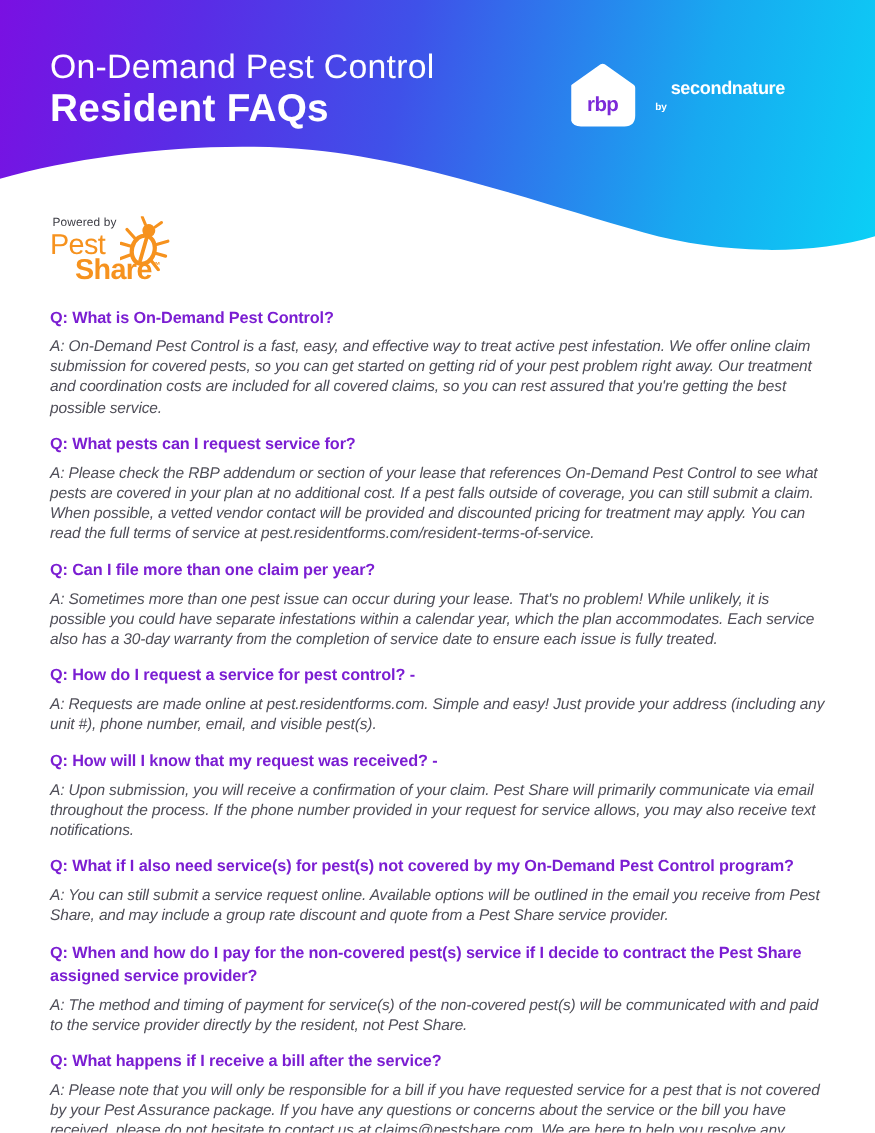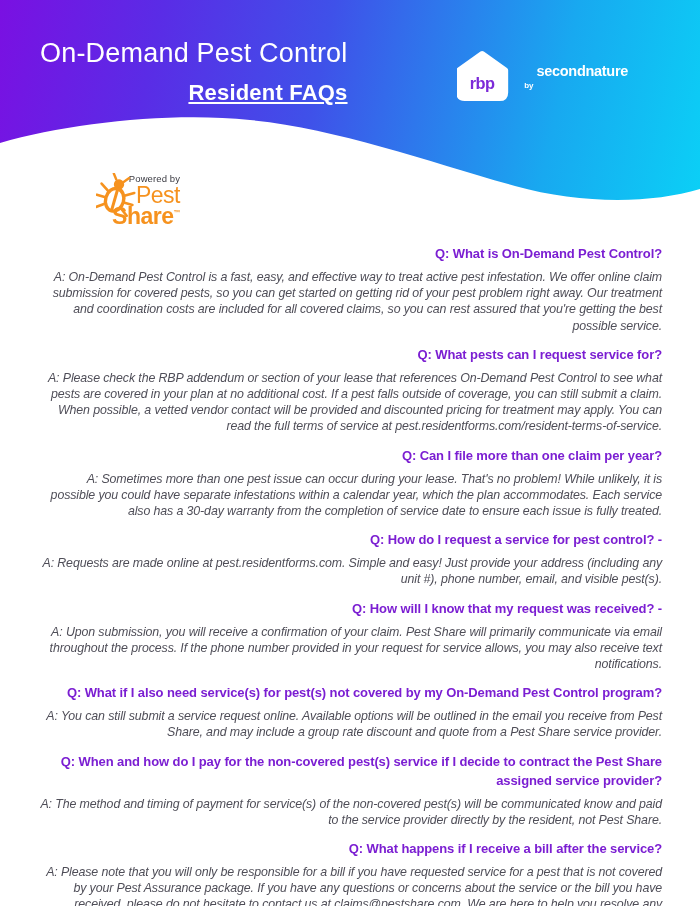--- a/index.html
+++ b/index.html
@@ -1,30 +1,30 @@
 <!DOCTYPE html>
 <html><head>
 <meta charset="utf-8">
 <style>
   html,body{margin:0;padding:0;}
   body{
     width:700px;height:906px;background:#ffffff;overflow:hidden;
     font-family:"Liberation Sans", sans-serif;
     -webkit-font-smoothing:antialiased;
   }
-  .page{position:relative;width:700px;height:906px;background:#fff;text-align:right;}
+  .page{position:relative;width:700px;height:906px;background:#fff;}
 
   
   .hero{
     position:relative;width:700px;height:208px;
     background:linear-gradient(102deg,#7a10e2 0%,#5a2ce6 22%,#3f51e9 45%,#18a9f0 78%,#0bd0f6 100%);
   }
   .hero-titles{position:absolute;left:40px;top:38px;color:#ffffff;}
   .t1{font-size:27px;font-weight:400;letter-spacing:.2px;}
-  .t2{font-size:22px;font-weight:700;margin-top:11px;letter-spacing:.2px;text-decoration:underline;}
+  .t2{font-size:31px;font-weight:700;margin-top:0;letter-spacing:.2px;}
 
   .brand{position:absolute;right:72px;top:50px;display:flex;align-items:center;gap:9px;}
   .sn{display:flex;align-items:flex-start;gap:3px;color:#fff;}
   .sn .by{font-size:8px;font-weight:700;margin-top:16px;}
   .sn-words{display:flex;flex-direction:row;align-items:flex-end;line-height:12.5px;}
   .sn-words span{font-size:14.5px;font-weight:700;letter-spacing:-.3px;}
 
   .wave{position:absolute;left:0;bottom:0;width:700px;height:92px;display:block;}
 
   
@@ -118,21 +118,21 @@
     <section class="faq-item">
       <h3 class="q">Q: How will I know that my request was received? -</h3>
       <p class="a">A: Upon submission, you will receive a confirmation of your claim. Pest Share will primarily communicate via email throughout the process. If the phone number provided in your request for service allows, you may also receive text notifications.</p>
     </section>
     <section class="faq-item">
       <h3 class="q">Q: What if I also need service(s) for pest(s) not covered by my On-Demand Pest Control program?</h3>
       <p class="a">A: You can still submit a service request online. Available options will be outlined in the email you receive from Pest Share, and may include a group rate discount and quote from a Pest Share service provider.</p>
     </section>
     <section class="faq-item">
       <h3 class="q">Q: When and how do I pay for the non-covered pest(s) service if I decide to contract the Pest Share assigned service provider?</h3>
-      <p class="a">A: The method and timing of payment for service(s) of the non-covered pest(s) will be communicated know and paid to the service provider directly by the resident, not Pest Share.</p>
+      <p class="a">A: The method and timing of payment for service(s) of the non-covered pest(s) will be communicated with and paid to the service provider directly by the resident, not Pest Share.</p>
     </section>
     <section class="faq-item">
       <h3 class="q">Q: What happens if I receive a bill after the service?</h3>
       <p class="a">A: Please note that you will only be responsible for a bill if you have requested service for a pest that is not covered by your Pest Assurance package. If you have any questions or concerns about the service or the bill you have received, please do not hesitate to contact us at claims@pestshare.com. We are here to help you resolve any issues and provide you with the best possible service.</p>
     </section>
   </main>
 
 </div>
 
 </body></html>

